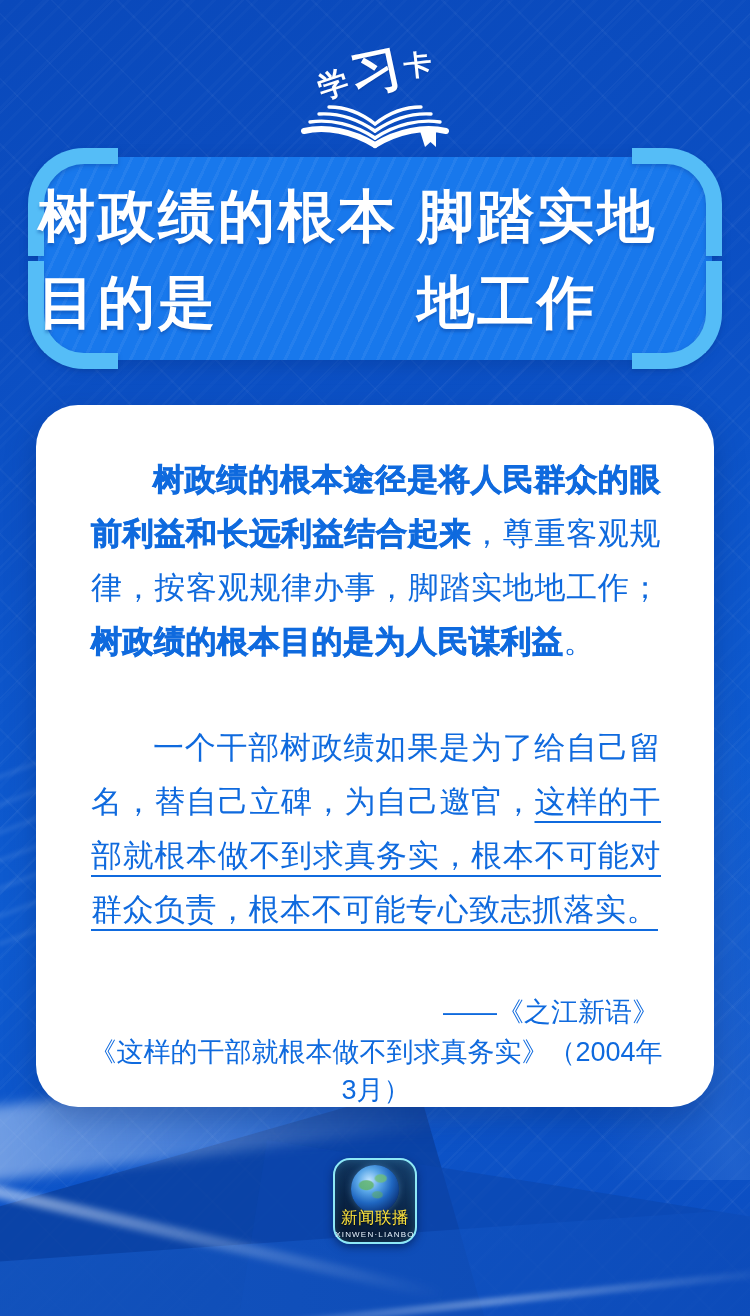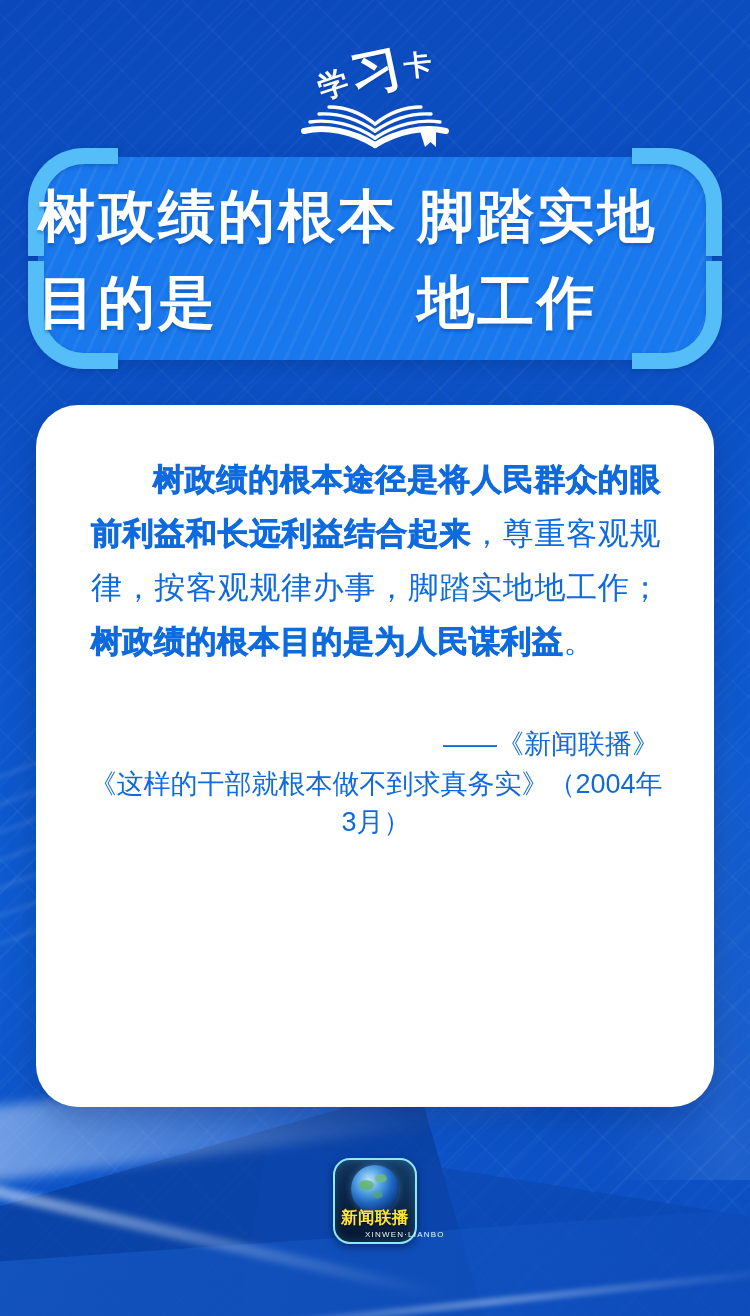--- a/index.html
+++ b/index.html
@@ -66,23 +66,23 @@
     border-radius:17px;background:linear-gradient(200deg,#16406e 0%,#0a2547 55%,#06142a 100%);
     border:2px solid #8ee8f6;box-shadow:0 3px 8px rgba(0,20,60,.55), inset 0 0 10px rgba(90,200,240,.25);
     z-index:2;text-align:center;box-sizing:border-box;}
   .globe{width:48px;height:48px;border-radius:50%;margin:5px auto 0;
     background:
       radial-gradient(ellipse 12px 8px at 32% 42%,rgba(96,180,110,.85) 0 55%,rgba(96,180,110,0) 70%),
       radial-gradient(ellipse 10px 7px at 62% 28%,rgba(110,190,120,.8) 0 50%,rgba(110,190,120,0) 70%),
       radial-gradient(ellipse 9px 6px at 55% 62%,rgba(90,170,105,.6) 0 50%,rgba(90,170,105,0) 70%),
       radial-gradient(circle at 38% 32%,#bfe3ff 0%,#5aa7e8 26%,#1f66c0 52%,#0a2f72 80%,#04143a 100%);
     box-shadow:0 0 6px rgba(120,200,255,.35);}
-  .app-cn{position:relative;margin-top:-6px;color:#ffe53d;font-weight:700;font-size:16.5px;letter-spacing:.5px;
+  .app-cn{position:relative;margin-top:-6px;color:#ffe53d;font-weight:400;font-size:16.5px;letter-spacing:.5px;
     text-shadow:0 1px 1px rgba(0,0,0,.8);}
-  .app-en{color:#e8f4ff;font-size:8px;letter-spacing:1.2px;margin-top:1px;padding-left:30px;}
+  .app-en{color:#e8f4ff;font-size:8px;letter-spacing:1.2px;margin-top:1px;}
 </style>
 </head>
 <body>
 
 <div class="stage">
 
   <div class="bg-hatch"></div>
   <div class="sheen-right"></div>
   <div class="ray-left"></div>
   <div class="wedge-left"></div>
@@ -120,22 +120,23 @@
     <div class="bk bk-tr"></div>
     <div class="bk bk-br"></div>
     <div class="banner-text">
       <span>树政绩的根本目的是</span>
       <span>脚踏实地地工作</span>
     </div>
   </div>
 
   <div class="card">
     <p class="para"><span class="b">树政绩的根本途径是将人民群众的眼前利益和长远利益结合起来</span><span>，尊重客观规律，按客观规律办事，脚踏实地地工作；</span><span class="b">树政绩的根本目的是为人民谋利益</span><span>。</span></p>
+    <p class="para"><span>一个干部树政绩如果是为了给自己留名，替自己立碑，为自己邀官，</span><span class="u">这样的干部就根本做不到求真务实，根本不可能对群众负责，根本不可能专心致志抓落实。</span></p>
     <div class="attribution">
-      <div class="attr-src">——《新闻联播》</div>
+      <div class="attr-src">——《之江新语》</div>
       <div class="attr-detail">《这样的干部就根本做不到求真务实》（2004年3月）</div>
     </div>
   </div>
 
   <div class="app-icon">
     <div class="globe"></div>
     <div class="app-cn">新闻联播</div>
     <div class="app-en">XINWEN·LIANBO</div>
   </div>
 

